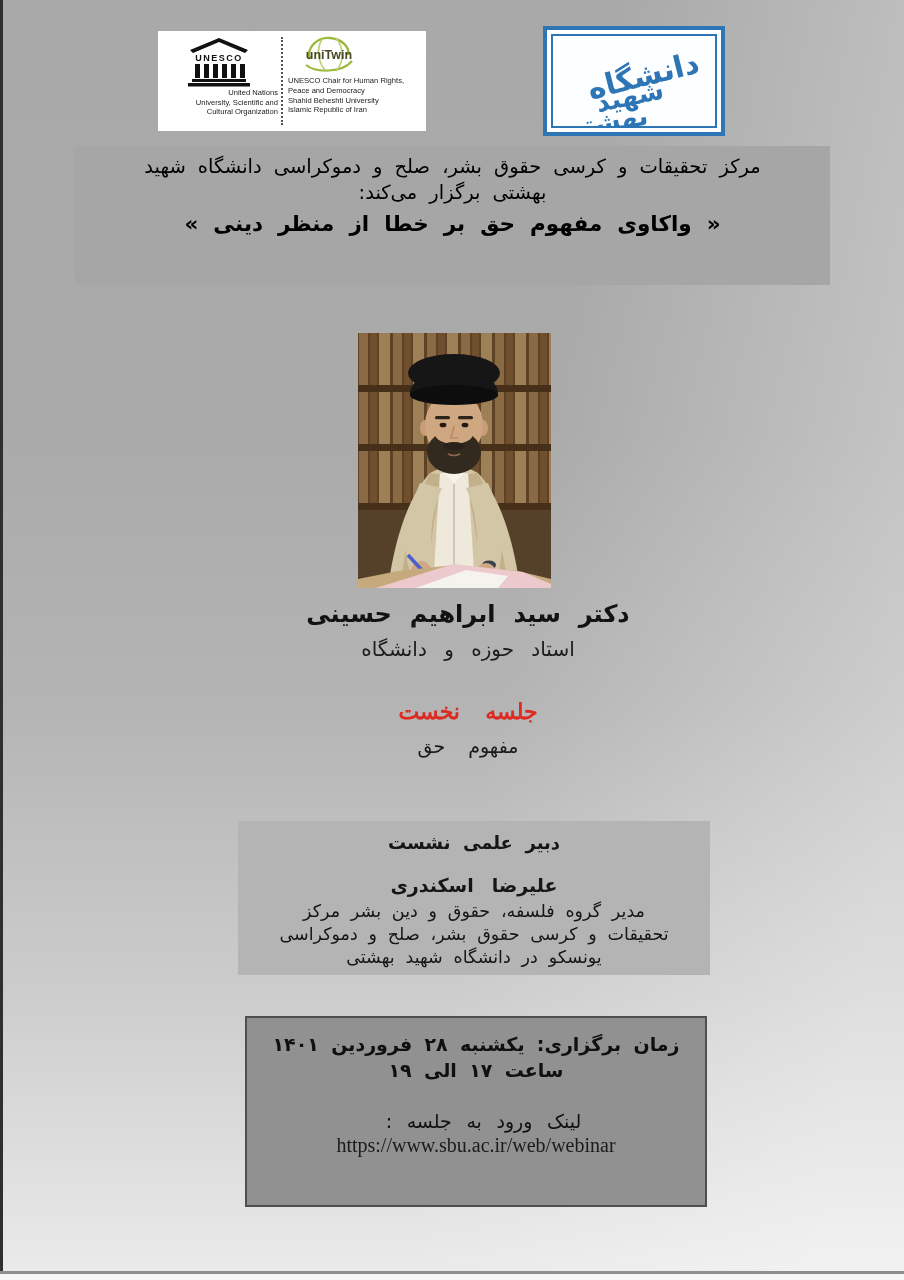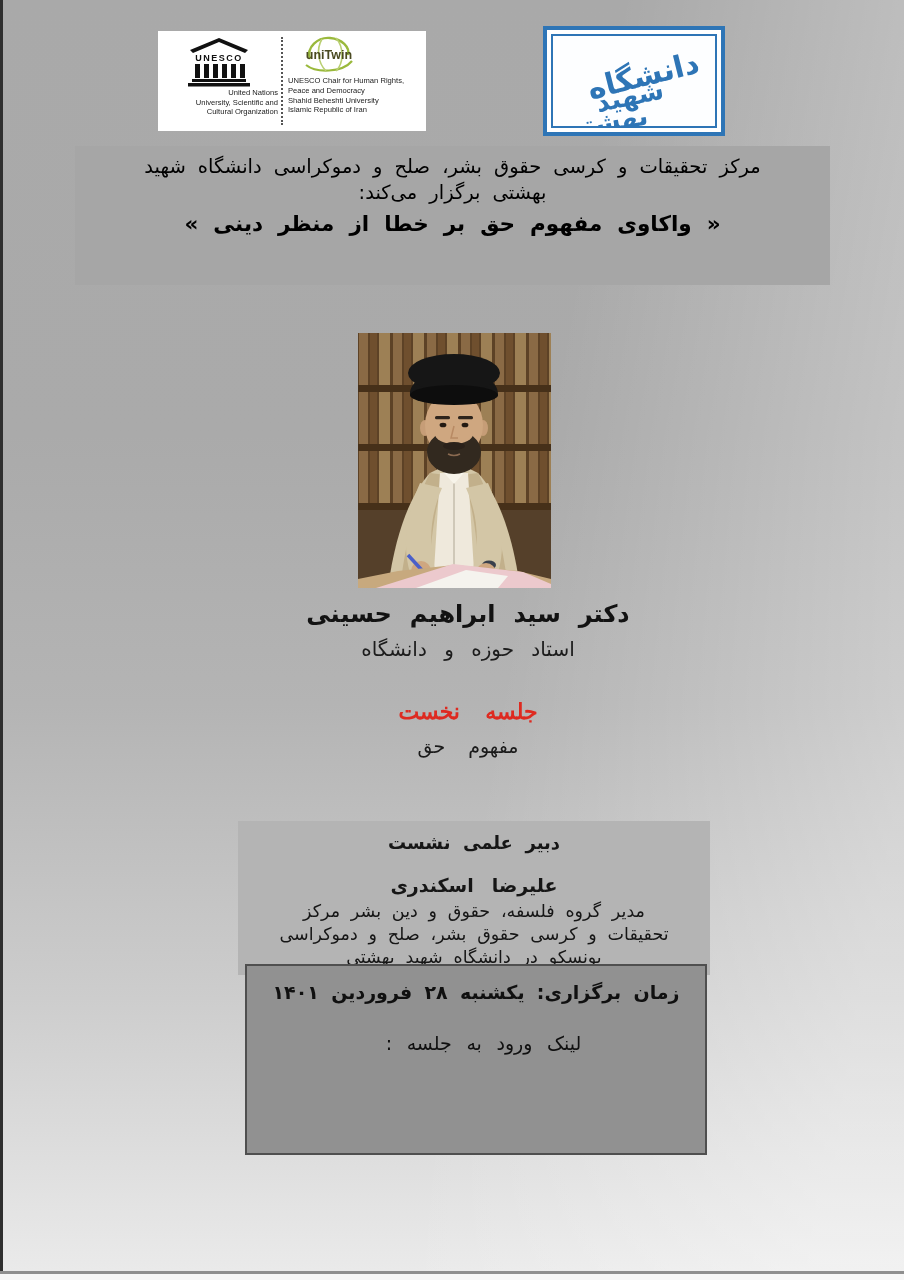--- a/index.html
+++ b/index.html
@@ -70,21 +70,21 @@
     background:var(--secretary-box-bg,#b4b4b4);
     text-align:center;direction:rtl;color:#161616;
     box-sizing:border-box;padding-top:11px;
   }
   .sec-heading{font-size:18px;font-weight:bold;word-spacing:0.35em;}
   .sec-name{font-size:19px;font-weight:bold;word-spacing:0.6em;margin-top:21px;}
   .sec-desc{font-size:17.5px;line-height:23px;word-spacing:0.3em;margin-top:4px;}
 
   
   .schedule-box{
-    position:absolute;left:245px;top:964px;width:462px;height:191px;
+    position:absolute;left:245px;top:1016px;width:462px;height:191px;
     background:var(--schedule-box-bg,#909090);
     border:2px solid #4f4f4f;box-sizing:border-box;
     text-align:center;direction:rtl;color:#101010;
     padding-top:13px;
   }
   .sch-line{font-size:19px;font-weight:bold;line-height:26px;word-spacing:0.3em;}
   .sch-link-label{font-size:19px;margin-top:27px;word-spacing:0.45em;padding-left:15px;}
   .sch-url{font-family:"Liberation Serif","DejaVu Serif",serif;direction:ltr;font-size:20px;color:#1b1b1b;margin-top:2px;word-spacing:0;}
 </style>
 </head>
@@ -218,18 +218,20 @@
     <div class="sec-name">علیرضا اسکندری</div>
     <div class="sec-desc">
       <div>مدیر گروه فلسفه، حقوق و دین بشر مرکز</div>
       <div>تحقیقات و کرسی حقوق بشر، صلح و دموکراسی</div>
       <div>یونسکو در دانشگاه شهید بهشتی</div>
     </div>
   </div>
 
   <div class="schedule-box">
     <div class="sch-line">زمان برگزاری: یکشنبه ۲۸ فروردین ۱۴۰۱</div>
+    <div class="sch-line">ساعت ۱۷ الی ۱۹</div>
     <div class="sch-link-label">لینک ورود به جلسه :</div>
+    <div class="sch-url">https://www.sbu.ac.ir/web/webinar</div>
   </div>
 
   <div class="bottom-line"></div>
   <div class="below-line"></div>
 </div>
 
 </body></html>

